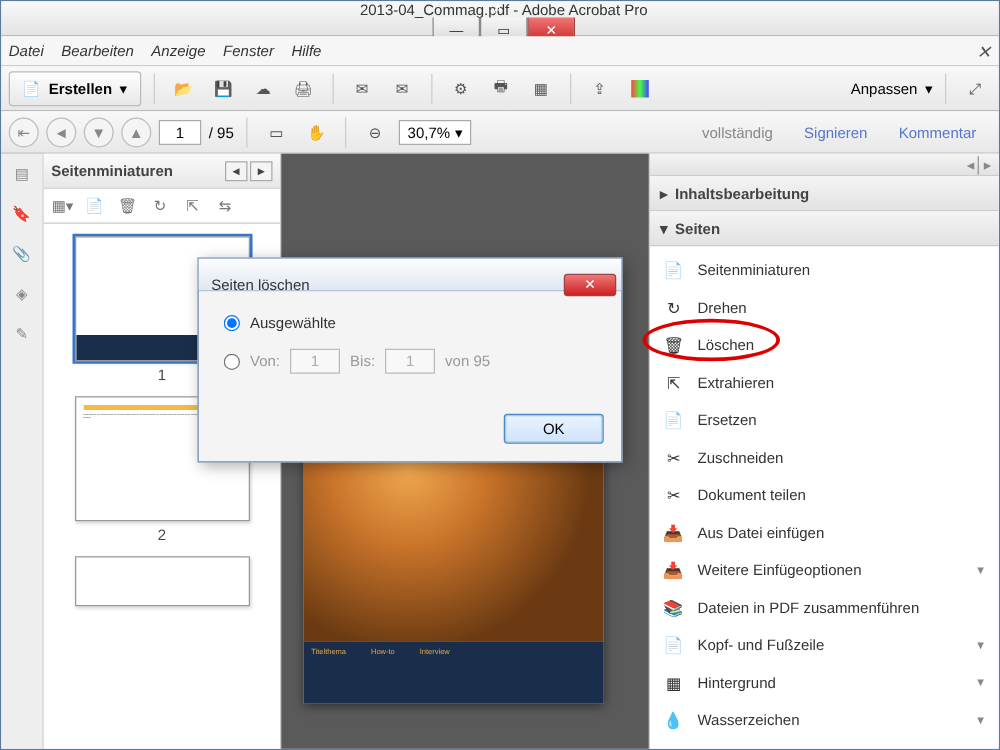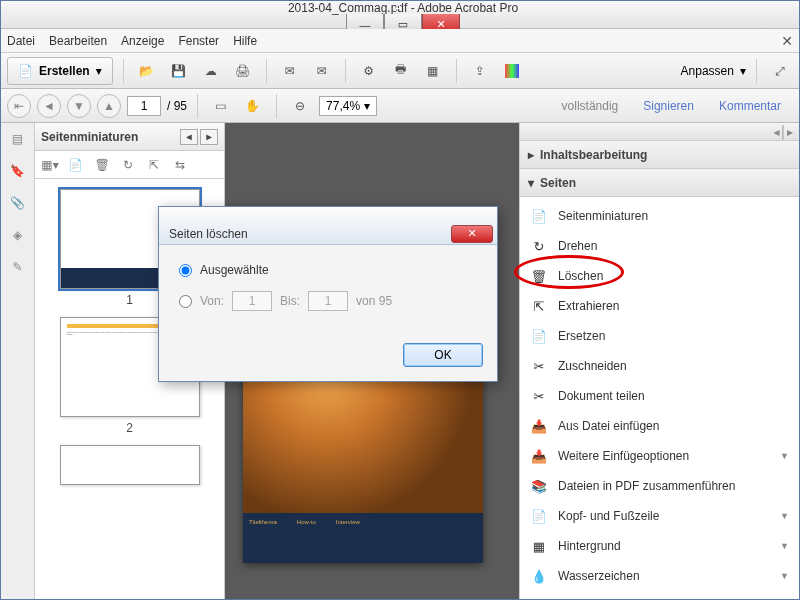--- a/index.html
+++ b/index.html
@@ -8,21 +8,21 @@
 .window { width: 800px; height: 600px; border: 1px solid #5a7aa0; display: flex; flex-direction: column; background: #f0f0f0; }
 .titlebar { height: 28px; background: linear-gradient(#f8f8f8,#e4e4e4); display: flex; align-items: center; padding: 0 0 0 6px; border-bottom: 1px solid #bbb; flex-direction: column; }
 .titlebar .icon { width: 16px; height: 16px; background: #c33; border-radius: 2px; margin-right: 6px; position: relative; }
 .titlebar .icon::after { content:"A"; color:#fff; font-size:10px; position:absolute; left:3px; top:1px;}
 .titlebar .title { flex: 1; color: #333; }
 .win-btns { display: flex; height: 100%; }
 .win-btn { width: 38px; height: 22px; margin-top:-1px; display:flex; align-items:center; justify-content:center; border:1px solid #8a8a8a; border-top:none; background:linear-gradient(#f6f6f6,#d8d8d8); font-size:11px; color:#333; }
 .win-btn.close { background: linear-gradient(#e77,#c22); color:#fff; border-color:#944; }
 
 .menubar { height: 24px; background: #f6f6f6; border-bottom: 1px solid #ccc; display:flex; align-items:center; padding:0 6px; gap:14px; }
-.menubar span { color:#333; cursor:default; }
+.menubar span { color:#333; cursor:default;font-style:italic; }
 .menubar .x { margin-left:auto; font-size:14px; color:#555; }
 
 .toolbar { height: 36px; background: linear-gradient(#f8f8f8,#e8e8e8); border-bottom:1px solid #bbb; display:flex; align-items:center; padding:0 6px; gap:6px; }
 .tb-btn { height:26px; min-width:26px; padding:0 4px; border:1px solid transparent; border-radius:3px; display:flex; align-items:center; justify-content:center; color:#555; }
 .tb-create { background:linear-gradient(#fdfdfd,#e8e8e8); border:1px solid #bbb; border-radius:3px; padding:0 10px; height:28px; display:flex; align-items:center; gap:6px; }
 .sep { width:1px; height:24px; background:#ccc; margin:0 4px; }
 .toolbar .right { margin-left:auto; display:flex; align-items:center; gap:6px; }
 
 .navbar { height: 34px; background: linear-gradient(#f8f8f8,#e8e8e8); border-bottom:1px solid #bbb; display:flex; align-items:center; padding:0 6px; gap:6px; }
 .navbar .circ { width:24px; height:24px; border:1px solid #bbb; border-radius:50%; display:flex; align-items:center; justify-content:center; color:#888; background:#f4f4f4; }
@@ -61,21 +61,21 @@
 .rp-hdr { height:18px; background:linear-gradient(#f4f4f4,#e2e2e2); border-bottom:1px solid #ccc; display:flex; align-items:center; justify-content:flex-end; padding:0 6px; font-size:10px; color:#888; }
 .rp-sec { height:28px; background:linear-gradient(#f4f4f4,#e2e2e2); border-bottom:1px solid #ccc; display:flex; align-items:center; padding:0 8px; font-weight:bold; color:#444; gap:6px; }
 .rp-list { flex:1; overflow:auto; padding:4px 0; }
 .rp-item { height:30px; display:flex; align-items:center; padding:0 10px; gap:10px; color:#333; position:relative; }
 .rp-item .chev { margin-left:auto; color:#888; font-size:9px; }
 .rp-icon { width:18px; height:18px; display:flex; align-items:center; justify-content:center; font-size:13px; }
 
 .highlight-oval { position:absolute; border:3px solid #d00; border-radius:50%; width:110px; height:34px; left:514px; top:255px; pointer-events:none; z-index:5; }
 
 .dialog { position:absolute; left:158px; top:206px; width:340px; background:#f4f4f4; border:1px solid #6a8ab0; box-shadow:3px 3px 12px rgba(0,0,0,.35); z-index:10; }
-.dlg-title { height:38px; background:linear-gradient(#fdfdfd,#dfe7f2); border-bottom:1px solid #b8c4d6; display:flex; align-items:center; padding:16px 4px 0 10px; color:#333; }
+.dlg-title { height:26px; background:linear-gradient(#fdfdfd,#dfe7f2); border-bottom:1px solid #b8c4d6; display:flex; align-items:center; padding:16px 4px 0 10px; color:#333; }
 .dlg-title .close { margin-left:auto; width:42px; height:18px; background:linear-gradient(#e77,#c22); border:1px solid #944; border-radius:3px; color:#fff; display:flex; align-items:center; justify-content:center; font-size:11px; }
 .dlg-body { padding:18px 20px 8px 20px; }
 .dlg-row { display:flex; align-items:center; gap:8px; margin-bottom:14px; color:#333; }
 .dlg-row.disabled { color:#999; }
 .dlg-row input[type=text] { width:40px; height:20px; border:1px solid #bbb; text-align:center; background:#fff; }
 .dlg-row.disabled input[type=text] { color:#aaa; background:#f8f8f8; }
 .dlg-btns { display:flex; justify-content:flex-end; gap:10px; padding:10px 14px 14px;margin-left:44px; }
 .dlg-btns button { width:80px; height:24px; border:1px solid #8aa; border-radius:3px; background:linear-gradient(#fdfdfd,#e4e4e4); }
 .dlg-btns button.primary { border:1px solid #4a88c8; box-shadow:0 0 0 1px #9cf inset; background:linear-gradient(#eaf3ff,#cfe3fb); }
 </style>
@@ -170,21 +170,21 @@
         <span>▭</span>
       </div>
     <div class="tb-btn">
         <span>✋</span>
       </div>
     <div class="sep"></div>
     <div class="tb-btn">
         <span>⊖</span>
       </div>
     <div style="border:1px solid #aaa;padding:2px 6px;background:#fff;display:flex;align-items:center;gap:4px;">
-      <span>77,4%</span>
+      <span>30,7%</span>
         <span>▾</span>
     </div>
     <div class="links">
       <span class="muted">vollständig</span>
       <span>Signieren</span>
       <span>Kommentar</span>
     </div>
   </div>
 
   <div class="body">

